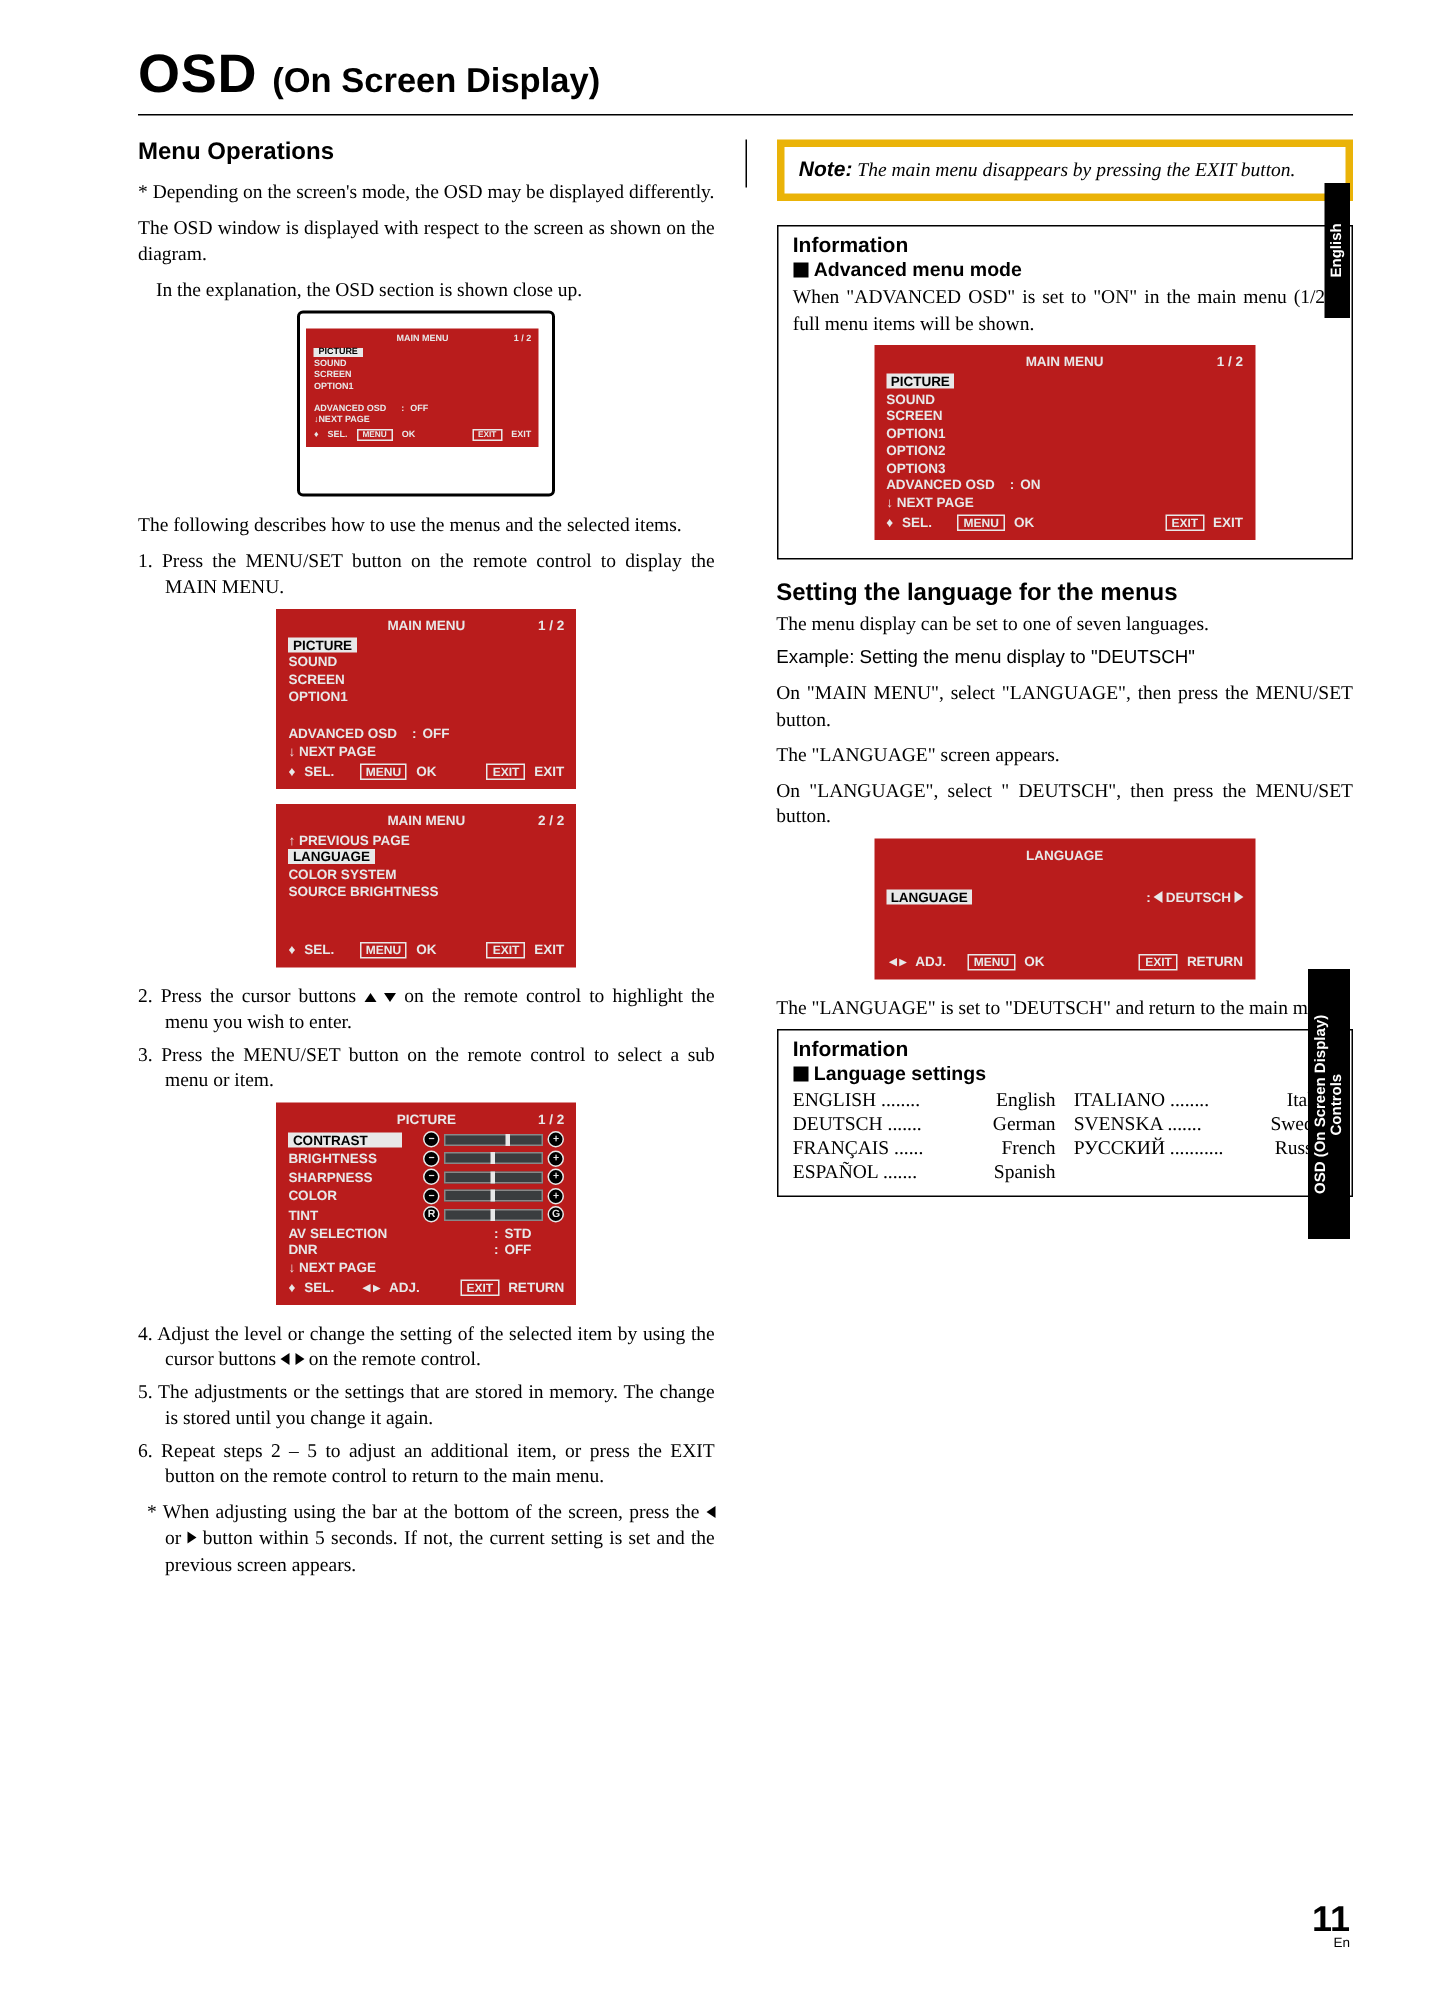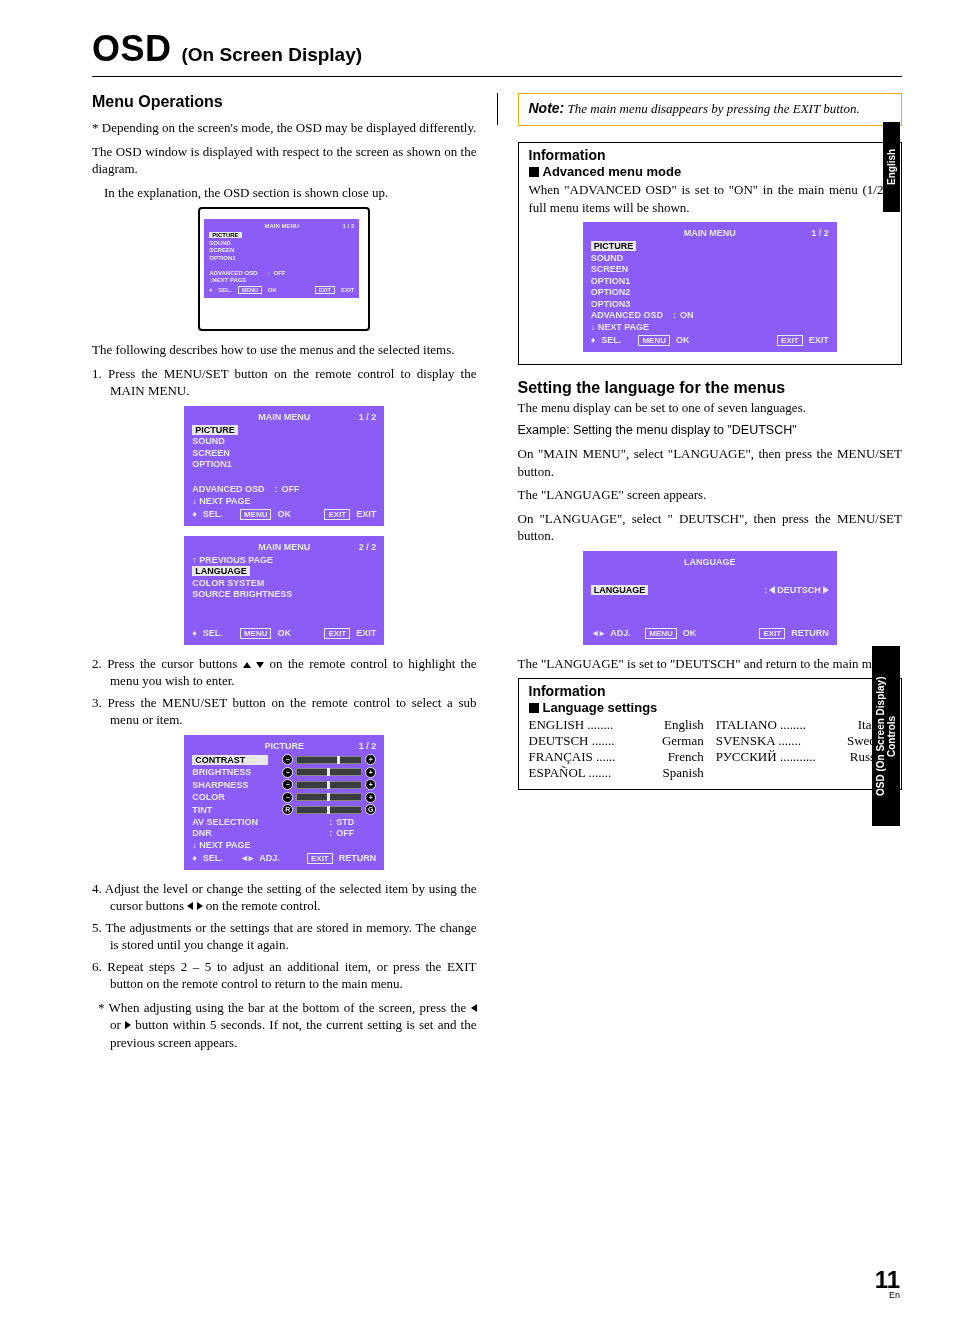--- a/index.html
+++ b/index.html
@@ -26,21 +26,21 @@
   }
   .title-big {
     font-family: Arial, Helvetica, sans-serif;
     font-weight: 900;
     font-size: 36px;
     letter-spacing: 0.5px;
   }
   .title-mid {
     font-family: Arial, Helvetica, sans-serif;
     font-weight: 900;
-    font-size: 19px;
+    font-size: 23px;
   }
   .title-rule {
     border: none;
     border-top: 1.5px solid #000;
     margin: 0 0 16px 0;
   }
   .cols {
     display: flex;
     gap: 20px;
   }
@@ -60,21 +60,21 @@
     margin: 0 0 2px 0;
   }
   p { margin: 0 0 6px 0; line-height: 1.35; }
   .justify { text-align: justify; }
   .indent-star { padding-left: 12px; text-indent: -12px; }
   ol.steps { margin: 4px 0 6px 0; padding-left: 0; list-style: none; }
   ol.steps > li { padding-left: 18px; text-indent: -18px; margin-bottom: 4px; line-height: 1.35; text-align: justify; }
   
   
   .osd {
-    background: #8b5cf6;
+    background: #b91c1c;
     color: #e8e8e8;
     font-family: Arial, Helvetica, sans-serif;
     font-size: 9px;
     font-weight: bold;
     padding: 6px 8px;
     box-sizing: border-box;
     margin: 6px auto 10px auto;
   }
   .osd-small { width: 155px; font-size: 6px; padding: 4px 5px; }
   .osd-med { width: 200px; }
@@ -83,21 +83,21 @@
   .osd .hdr .pg { position: absolute; right: 0; top: 0; }
   .osd .row { display: flex; align-items: center; margin: 1.5px 0; }
   .osd .sel { color: #000; background: #e8e8e8; padding: 0 3px; display: inline-block; }
   .osd .gap { height: 6px; }
   .osd .val-colon { margin: 0 4px 0 10px; }
   .osd .footer { display: flex; align-items: center; gap: 6px; margin-top: 3px; }
   .osd .btn { border: 1px solid #e8e8e8; padding: 0 3px; font-size: 8px; }
   .osd-small .btn { font-size: 5.5px; }
   
   
-  .note { border: 1px solid #eab308; padding: 6px 10px 8px 10px; font-size: 13px; }
+  .note { border: 5px solid #eab308; padding: 6px 10px 8px 10px; font-size: 13px; }
   .note .nlabel { font-family: Arial, Helvetica, sans-serif; font-weight: 900; font-style: italic; font-size: 14px; }
   .note .ntext { font-style: italic; }
   .info-box { border: 1px solid #000; padding: 4px 10px 8px 10px; margin-bottom: 14px; }
   .info-title { font-family: Arial, Helvetica, sans-serif; font-weight: 900; font-size: 14px; margin-bottom: 1px; }
   .info-sub { font-family: Arial, Helvetica, sans-serif; font-weight: bold; font-size: 13px; margin-bottom: 2px; }
   .sq { display: inline-block; width: 10px; height: 10px; background: #000; margin-right: 4px; vertical-align: -1px; }
   .lang-grid { display: flex; gap: 12px; font-size: 13px; }
   .lang-col { flex: 1; }
   .lang-row { display: flex; justify-content: space-between; }
   

